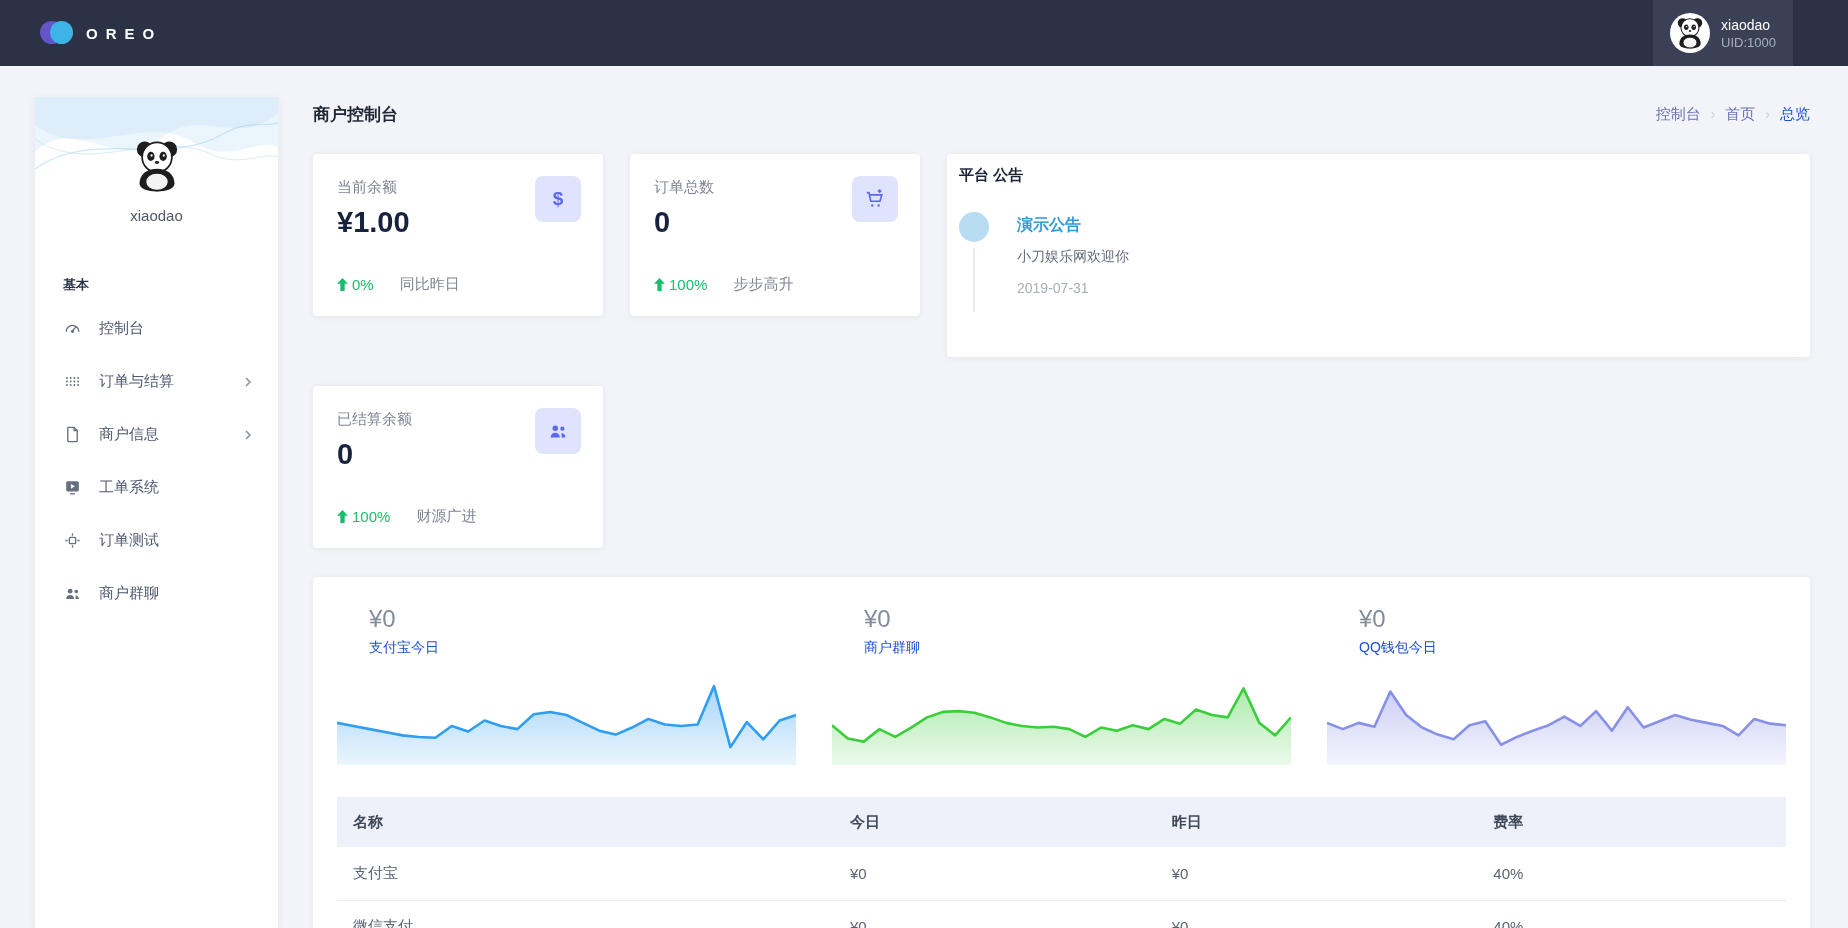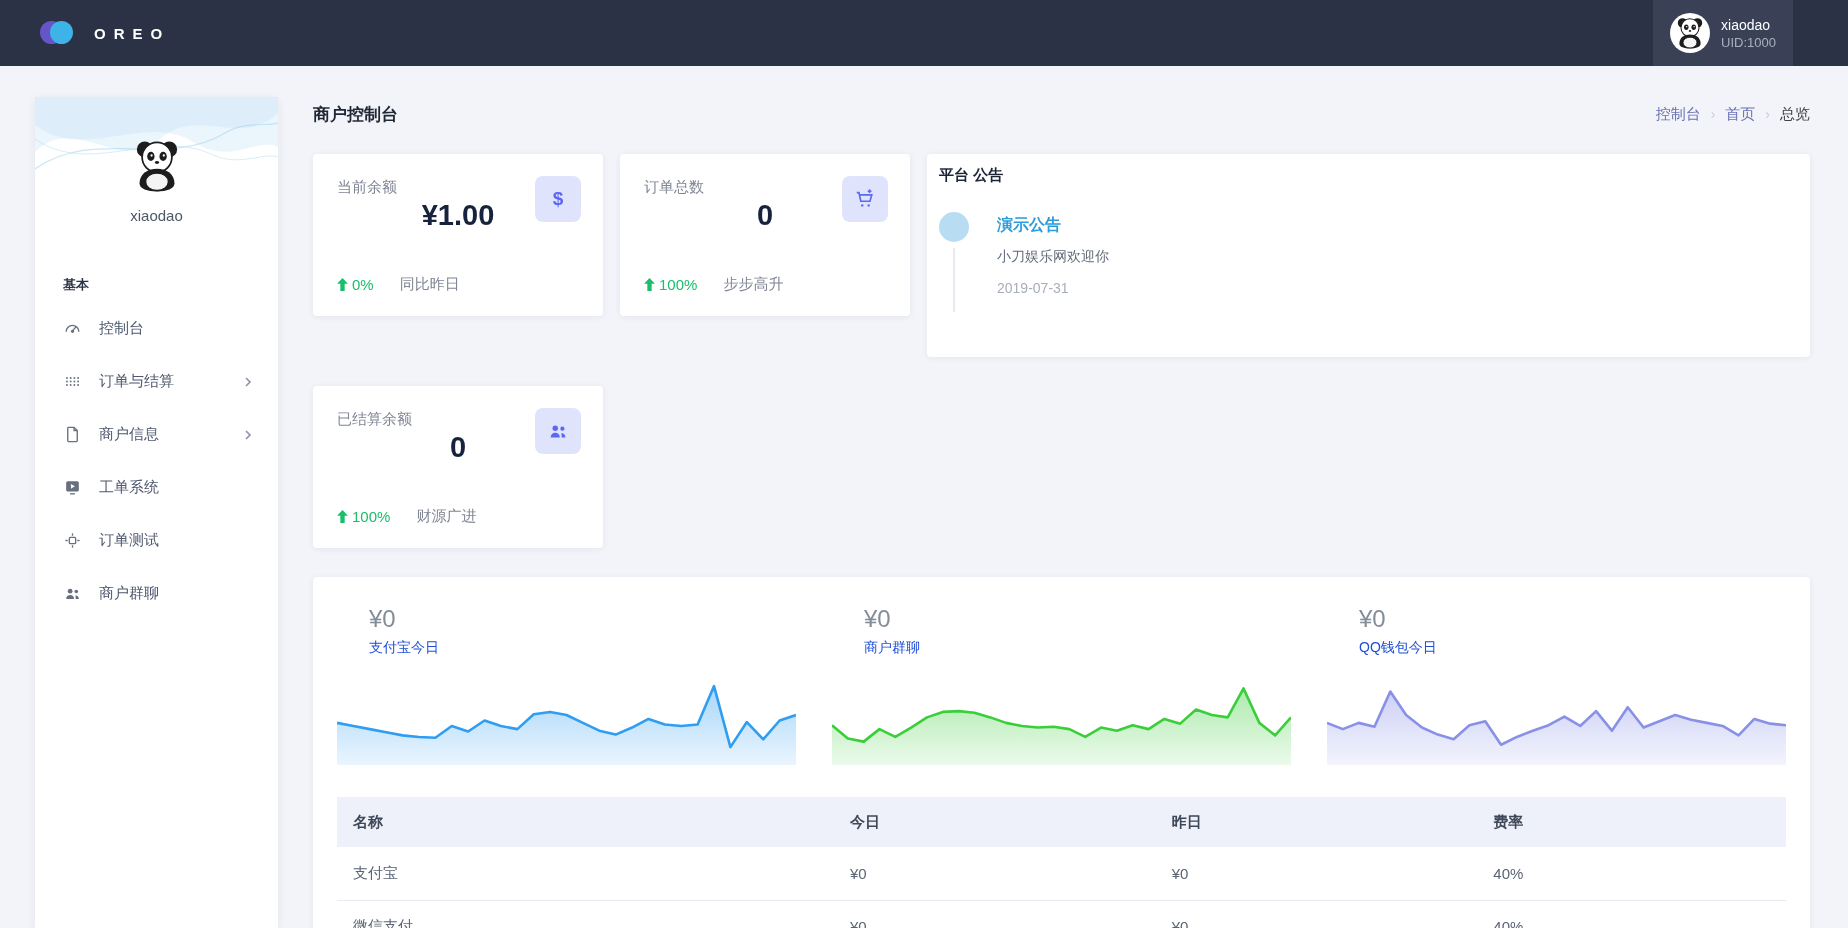--- a/index.html
+++ b/index.html
@@ -9,21 +9,21 @@
     background:#f2f4f9; position:relative; color:#515a6e;
   }
   
   .navbar { position:absolute; top:0; left:0; right:0; height:66px;
     background:#2c3246; display:flex; align-items:center; padding-left:40px; z-index:10; }
   .logo { display:flex; align-items:center; cursor:pointer; }
   .logo-dots { position:relative; width:34px; height:24px; }
   .logo-dot { position:absolute; width:23px; height:23px; border-radius:50%; top:0; }
   .logo-dot.purple { left:0; background:#6456c8; }
   .logo-dot.blue  { left:10px; background:#3eb3e8; }
-  .brand-text { color:#ffffff; font-weight:bold; font-size:15px; letter-spacing:8px; margin-left:20px; }
+  .brand-text { color:#ffffff; font-weight:bold; font-size:15px; letter-spacing:8px; margin-left:12px; }
   .nav-user { margin-left:auto; margin-right:55px; height:66px; background:#3a4156;
     display:flex; align-items:center; gap:11px; padding:0 17px; cursor:pointer; }
   .nav-avatar { width:40px; height:40px; border-radius:50%; background:#ffffff; overflow:hidden;
     display:flex; align-items:center; justify-content:center; flex:0 0 auto; }
   .nav-user-name { color:#ffffff; font-size:14px; line-height:18px; }
   .nav-user-uid  { color:#a8afc2; font-size:13px; line-height:17px; }
 
   
   .sidebar { position:absolute; left:35px; top:97px; width:243px; bottom:0;
     background:#ffffff; border-radius:4px 4px 0 0; box-shadow:0 2px 10px rgba(31,45,61,.07); }
@@ -39,31 +39,31 @@
   .menu-icon { width:19px; height:19px; color:#67707f; margin-right:17px; flex:0 0 auto; }
   .menu-chevron { margin-left:auto; width:12px; height:12px; color:#8b94a6; }
 
   
   .main { position:absolute; left:313px; top:97px; width:1497px; }
   .header-row { display:flex; align-items:center; justify-content:space-between; height:34px; }
   .page-title { font-size:17px; font-weight:bold; color:#1f2634; }
   .breadcrumb { display:flex; align-items:center; gap:10px; font-size:15px; }
   .crumb-link { color:#6b72b5; cursor:pointer; text-decoration:none; }
   .crumb-sep { color:#c9ccd6; font-size:14px; }
-  .crumb-current { color:#404040; }
-
-  .cards-row { display:flex; gap:17px; margin-top:23px; align-items:flex-start; }
+  .crumb-current { color:#1d4ed8; }
+
+  .cards-row { display:flex; gap:27px; margin-top:23px; align-items:flex-start; }
   .card { background:#ffffff; border-radius:4px; box-shadow:0 1px 6px rgba(31,45,61,.07); }
   .stat-card { width:290px; height:162px; padding:24px; position:relative; }
   .stat-label { font-size:15px; color:#808695; }
   .stat-iconbox { position:absolute; top:22px; right:22px; width:46px; height:46px;
     border-radius:8px; background:#e0e3fc; display:flex; align-items:center; justify-content:center;
     color:#5a68f2; font-size:19px; font-weight:bold; }
   .stat-iconbox svg { width:22px; height:22px; }
-  .stat-value { margin-top:2px; font-size:29px; font-weight:bold; color:#17233d;text-align:center; }
+  .stat-value { margin-top:9px; font-size:29px; font-weight:bold; color:#17233d; }
   .stat-footer { position:absolute; left:24px; bottom:22px; display:flex; align-items:center; font-size:15px; }
   .arrow-up { width:11px; height:13px; margin-right:4px; }
   .delta { color:#19be6b; }
   .delta-note { color:#808695; margin-left:26px; }
 
   .announce-card { flex:1; height:203px; padding:12px; position:relative; }
   .announce-title { font-size:15px; font-weight:bold; color:#1c2538; }
   .timeline-item { position:relative; margin-top:30px; padding-left:58px; }
   .timeline-dot { position:absolute; left:0; top:-3px; width:30px; height:30px;
     border-radius:50%; background:#b8dcf2; }

